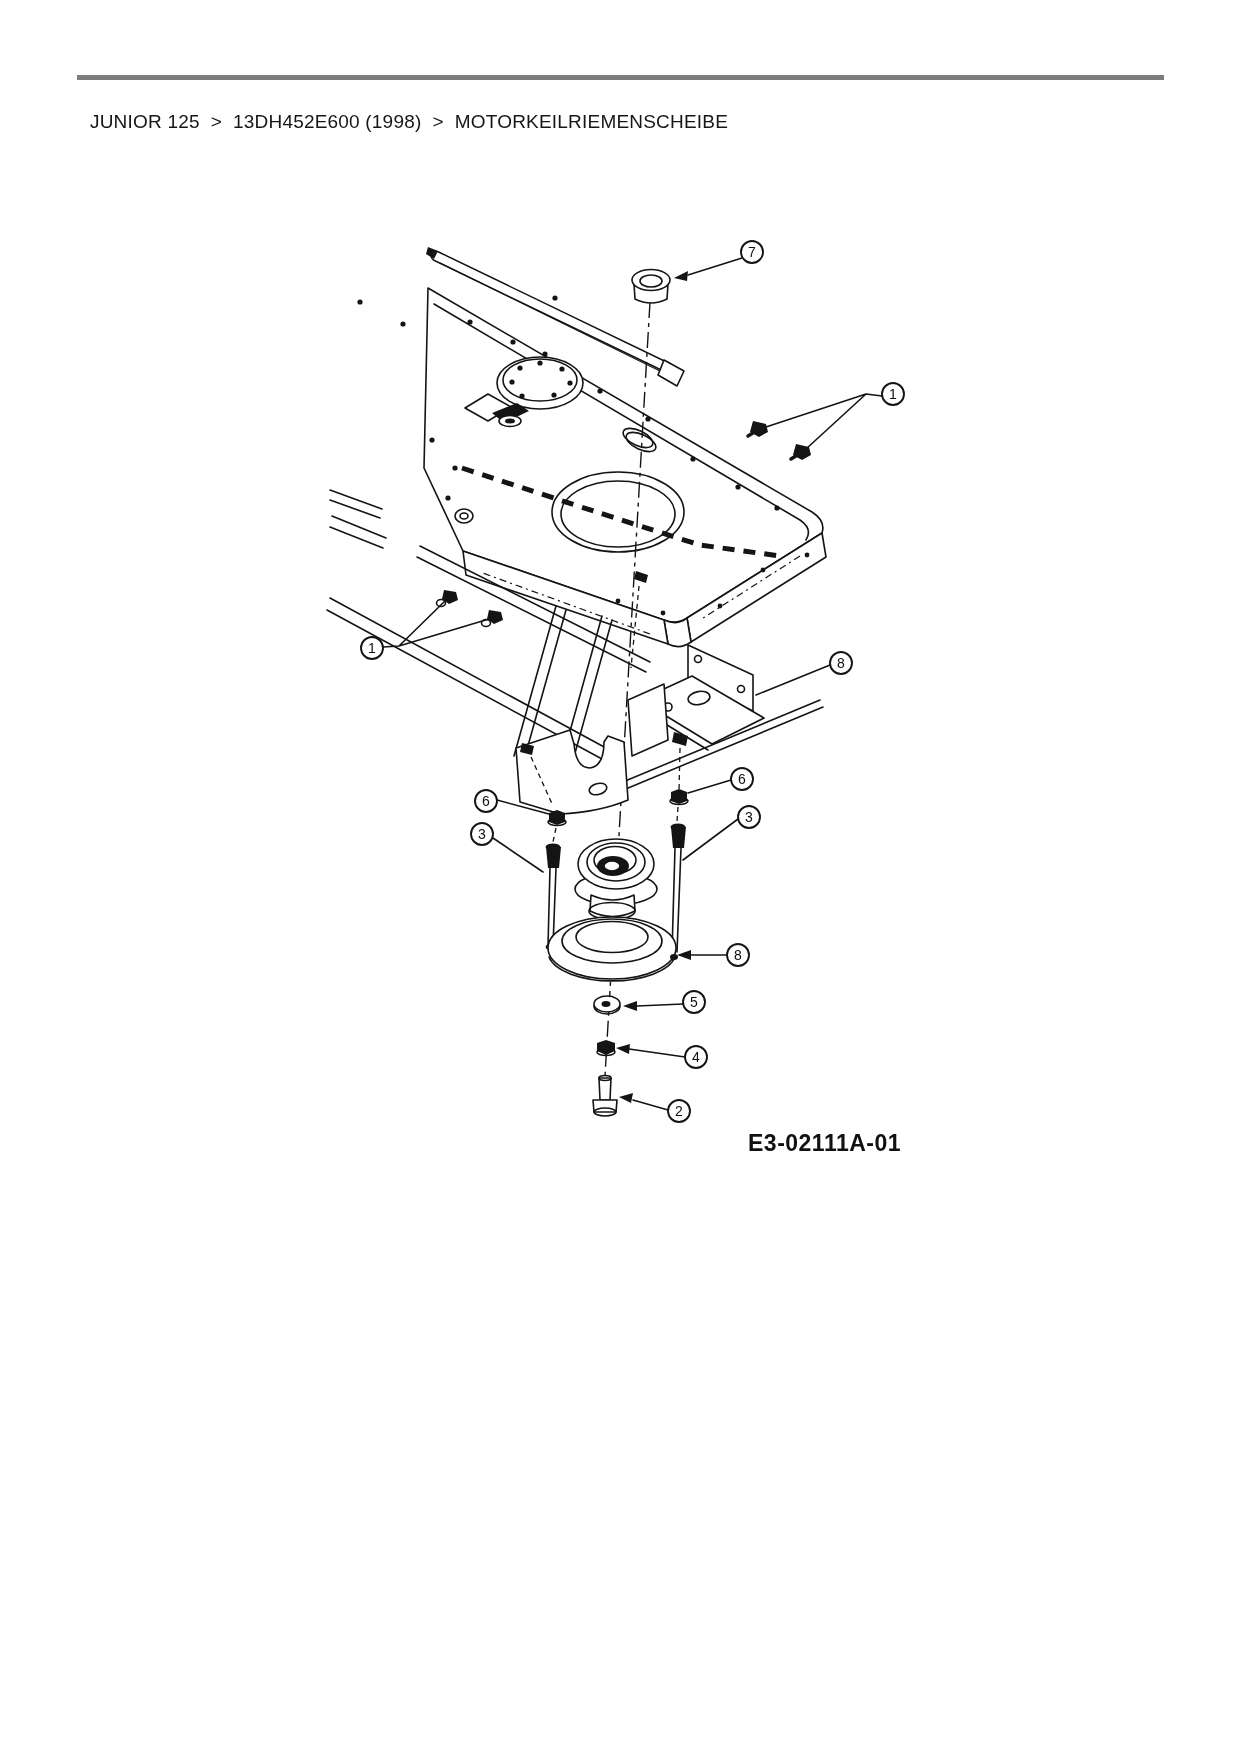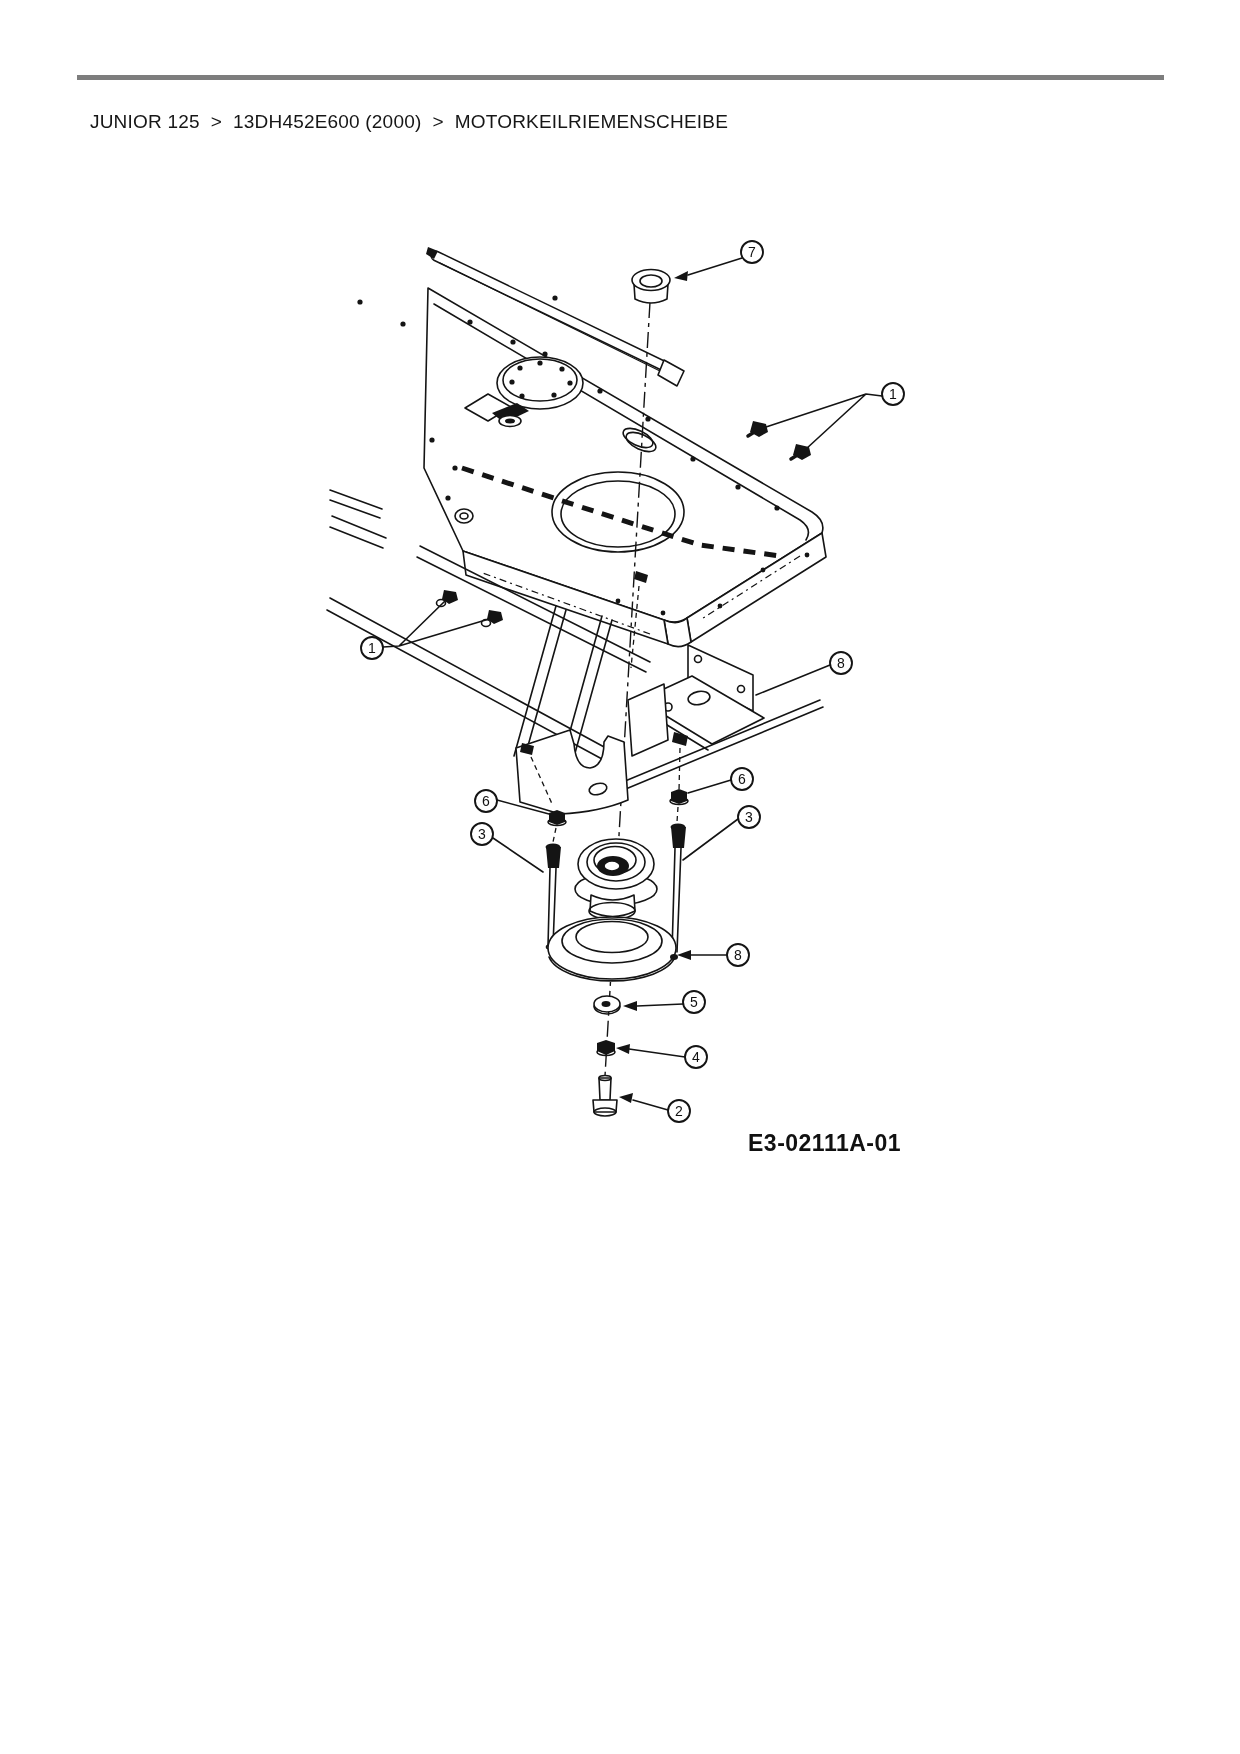--- a/index.html
+++ b/index.html
@@ -29,21 +29,21 @@
   .callout circle{fill:#ffffff;stroke:#141414;stroke-width:1.9;}
   .callout text{font-family:"Liberation Sans",sans-serif;font-size:14px;fill:#111111;text-anchor:middle;}
   .code-label{font-family:"Liberation Sans",sans-serif;font-weight:700;font-size:23px;fill:#111111;letter-spacing:0.5px;}
 </style>
 </head>
 <body>
 
 <div class="top-rule"></div>
 
 <div class="breadcrumb">
-  <span class="crumb">JUNIOR 125</span><span class="sep">&gt;</span><span class="crumb">13DH452E600 (2000)</span><span class="sep">&gt;</span><span class="crumb">MOTORKEILRIEMENSCHEIBE</span>
+  <span class="crumb">JUNIOR 125</span><span class="sep">&gt;</span><span class="crumb">13DH452E600 (1998)</span><span class="sep">&gt;</span><span class="crumb">MOTORKEILRIEMENSCHEIBE</span>
 </div>
 
 <svg class="diagram" width="1240" height="1754" viewBox="0 0 1240 1754" xmlns="http://www.w3.org/2000/svg">
 
   <g>
     <line class="rail-outer" x1="436" y1="256" x2="668" y2="368"></line>
     <line class="rail-inner" x1="436" y1="256" x2="668" y2="368"></line>
     <line class="s thin" x1="440" y1="263" x2="662" y2="372"></line>
     <path class="sw" d="M 664 360 L 684 371 L 677 386 L 658 375 Z"></path>
     <path class="sd" d="M 428 247 L 438 251 L 434 259 L 426 254 Z"></path>

